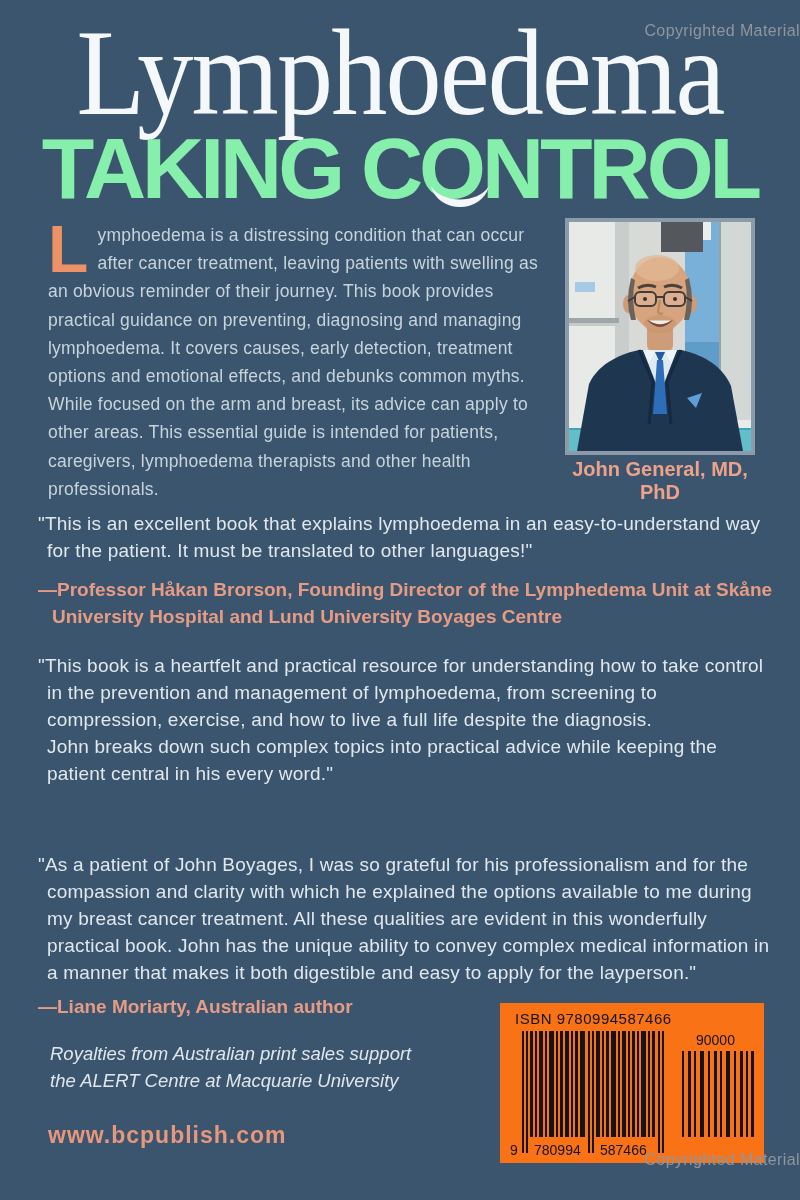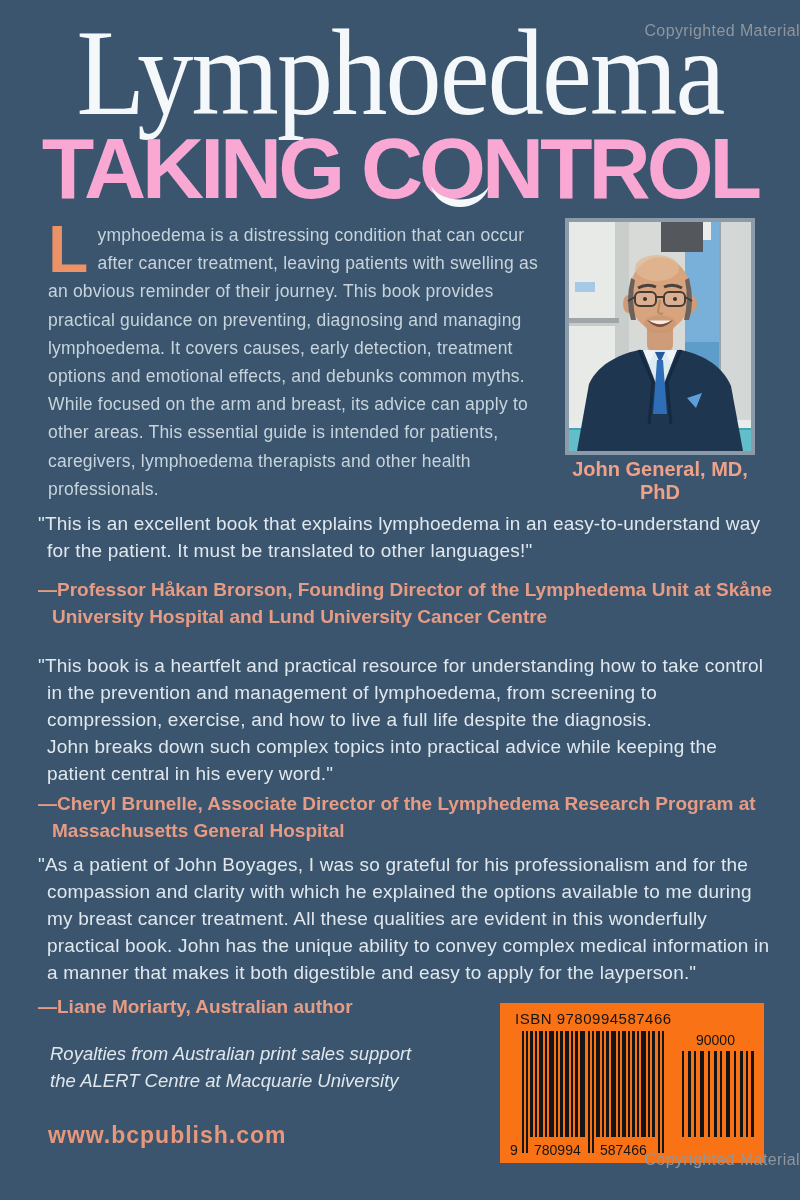--- a/index.html
+++ b/index.html
@@ -16,21 +16,21 @@
   .title-main{
     left:0;right:0;top:12px;text-align:center;
     font-family:"Liberation Serif", serif;
     font-size:122px;line-height:1;letter-spacing:-2px;
     color:#f4f8fa;transform:scaleX(.92);transform-origin:center;
     font-weight:normal;margin:0;
   }
   .title-sub{
     left:0;right:0;top:125px;text-align:center;
     font-size:86px;line-height:1;letter-spacing:-4px;
-    font-weight:bold;color:#f9a8d4;margin:0;
+    font-weight:bold;color:#86efac;margin:0;
   }
   .swoosh{left:430px;top:184px;width:60px;height:34px;}
   .blurb{
     left:48px;top:221px;width:512px;
     color:#c8d4dc;font-size:17.5px;line-height:28.2px;letter-spacing:.2px;
   }
   .dropcap{
     float:left;
     font-size:66px;line-height:50px;font-weight:bold;
     color:#ec9266;margin:3px 9px 0 0;
@@ -147,25 +147,24 @@
         <path d="M91,78 L89,90 Q91,93 94,91" stroke="#b9895f" stroke-width="2" fill="none"></path>
         <path d="M78,98 Q91,112 104,98 Q91,104 78,98 Z" fill="#7a4a3c"></path>
         <path d="M80,98.5 Q91,106 102,98.5 Z" fill="#f1ede6"></path>
       </g>
     </svg>
   </div>
 
   <div class="abs photo-caption">John General, MD, PhD</div>
 
   <div class="abs quote q1">"This is an excellent book that explains lymphoedema in an easy-to-understand way for the patient. It must be translated to other languages!"</div>
-  <div class="abs attr a1">—Professor Håkan Brorson, Founding Director of the Lymphedema Unit at Skåne University Hospital and Lund University Cancer Centre</div>
+  <div class="abs attr a1">—Professor Håkan Brorson, Founding Director of the Lymphedema Unit at Skåne University Hospital and Lund University Boyages Centre</div>
 
   <div class="abs quote q2">"This book is a heartfelt and practical resource for understanding how to take control in the prevention and management of lymphoedema, from screening to compression, exercise, and how to live a full life despite the diagnosis.
 John breaks down such complex topics into practical advice while keeping the patient central in his every word."</div>
-  <div class="abs attr a2">—Cheryl Brunelle, Associate Director of the Lymphedema Research Program at Massachusetts General Hospital</div>
 
   <div class="abs quote q3">"As a patient of John Boyages, I was so grateful for his professionalism and for the compassion and clarity with which he explained the options available to me during my breast cancer treatment. All these qualities are evident in this wonderfully practical book. John has the unique ability to convey complex medical information in a manner that makes it both digestible and easy to apply for the layperson."</div>
   <div class="abs royalties">Royalties from Australian print sales support the ALERT Centre at Macquarie University</div>
 
   <div class="abs attr a3">—Liane Moriarty, Australian author</div>
 
   <div class="abs website">www.bcpublish.com</div>
 
   <div class="abs barcode-box">
     <div class="isbn-label">ISBN 9780994587466</div>

